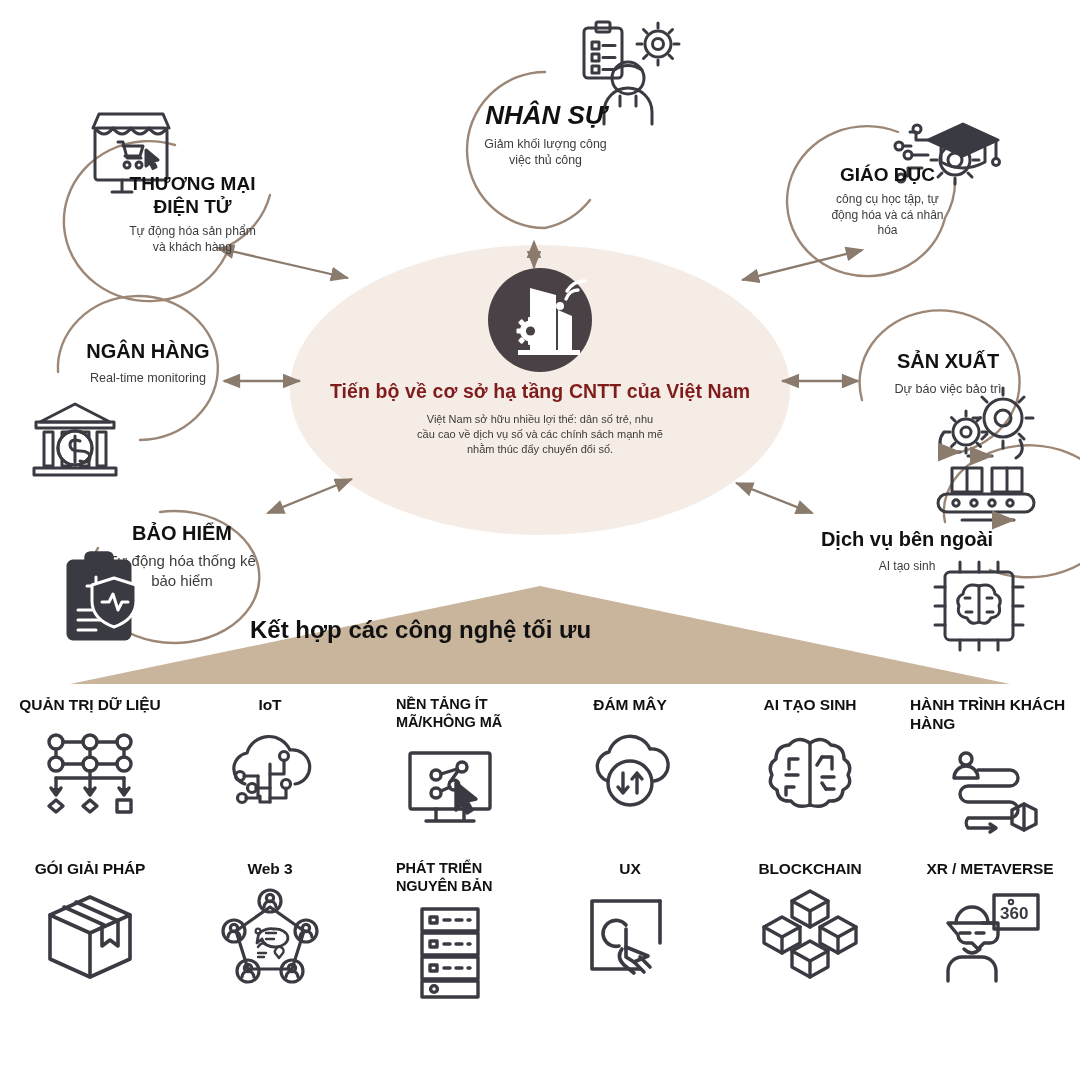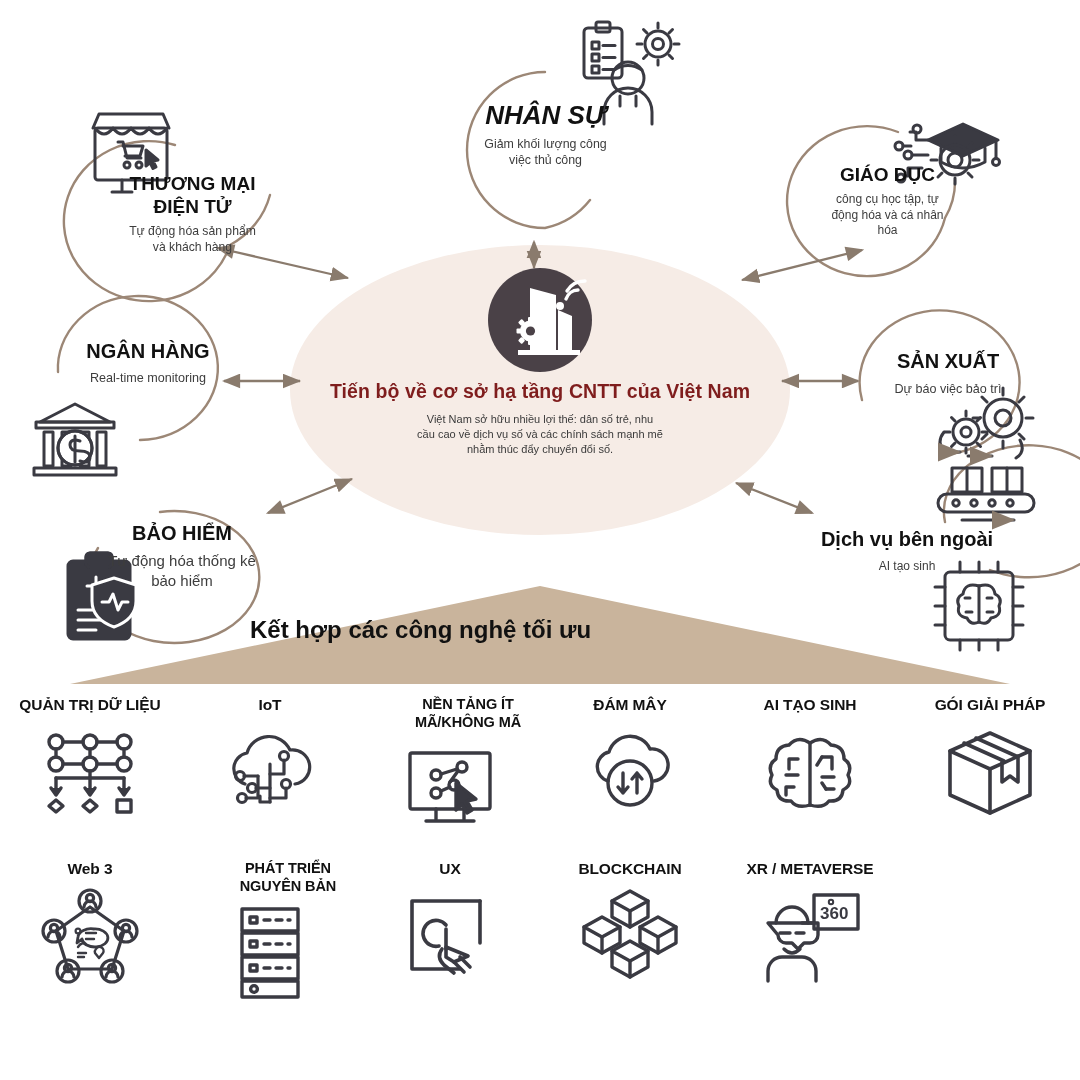--- a/index.html
+++ b/index.html
@@ -78,21 +78,21 @@
     grid-template-columns:repeat(6,1fr);
     grid-template-rows:164px 200px;
     z-index:6;
   }
   .cell{
     display:flex;flex-direction:column;align-items:center;
     padding-top:8px;
   }
   .cell-label{
     font-size:15.5px;font-weight:bold;color:#111;
-    text-align:center;line-height:1.22;
+    line-height:1.22;
     letter-spacing:-.1px;
     max-width:160px;
   }
   .cell-label.small{font-size:14.5px;margin-left:36px;}
   .cell-icon{
     margin-top:10px;
     display:flex;align-items:center;justify-content:center;
     height:96px;
   }
   .cell-icon svg{display:block;}
@@ -412,20 +412,33 @@
           <path d="M48 14 q-12 -8 -21 2 q-13 1 -13 14 q-9 6 -4 16 q-5 10 5 15 q1 12 14 11 q6 8 19 4"></path>
           <path d="M48 14 q12 -8 21 2 q13 1 13 14 q9 6 4 16 q5 10 -5 15 q-1 12 -14 11 q-6 8 -19 4"></path>
           <path d="M48 14 v62"></path>
           <path d="M36 30 h-9 v10 M36 46 h-12 M32 58 h-8 v8"></path>
           <path d="M60 28 h10 v12 M60 48 h12 M64 60 h8"></path>
           <path d="M60 28 l-5 8 M64 60 l-4 -6"></path>
         </svg>
       </div>
     </div>
 
+    <div class="cell">
+      <div class="cell-label">HÀNH TRÌNH KHÁCH HÀNG</div>
+      <div class="cell-icon">
+        <svg width="100" height="88" viewBox="0 0 100 88" fill="none" stroke="#3a3a42" stroke-width="3.4" stroke-linecap="round" stroke-linejoin="round">
+          <circle cx="26" cy="11" r="6"></circle>
+          <path d="M14 30 a12 12 0 0 1 24 0 z"></path>
+          <path d="M38 22 h32 a8 8 0 0 1 0 16 h-42 a8 8 0 0 0 0 16 h42 a8 8 0 0 1 0 16 h-42 a8 8 0 0 0 0 10 h24"></path>
+          <path d="M56 80 l-6 -4 M56 80 l-6 4"></path>
+          <path d="M72 62 l12 -6 12 6 v14 l-12 6 -12 -6 z"></path>
+          <path d="M84 56 v26"></path>
+        </svg>
+      </div>
+    </div>
 
     <div class="cell">
       <div class="cell-label">GÓI GIẢI PHÁP</div>
       <div class="cell-icon">
         <svg width="100" height="100" viewBox="0 0 100 100" fill="none" stroke="#3a3a42" stroke-width="3.6" stroke-linecap="round" stroke-linejoin="round">
           <path d="M50 10 L90 28 L90 72 L50 90 L10 72 L10 28 Z"></path>
           <path d="M10 28 L50 46 L90 28"></path>
           <path d="M50 46 L50 90"></path>
           <path d="M24 20 L64 38"></path>
           <path d="M36 15 L76 33"></path>

